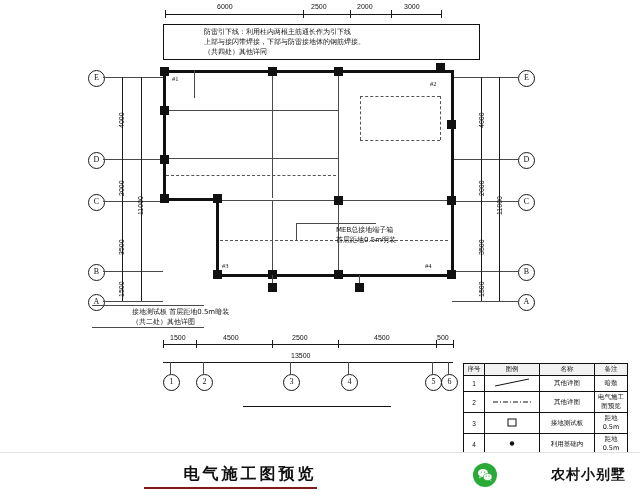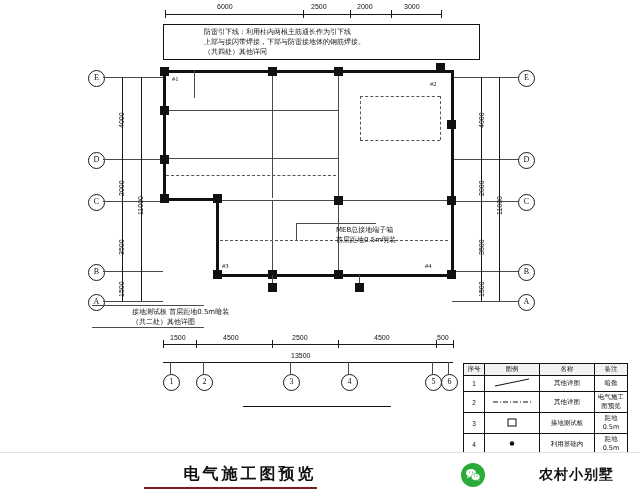--- a/index.html
+++ b/index.html
@@ -157,21 +157,21 @@
     letter-spacing: 3px;
     color: #111;
     font-weight: bold;
   }
   #banner-title .ul {
     border-bottom: 2px solid #7f1d1d;
     padding-bottom: 2px;
   }
   #wechat {
     position: absolute;
-    right: 26px;
+    right: 14px;
     top: 10px;
     display: flex;
     align-items: center;
     gap: 14px;
     text-align: center;
   }
   #wechat .logo {
     width: 24px;
     height: 24px;
     border-radius: 50%;

